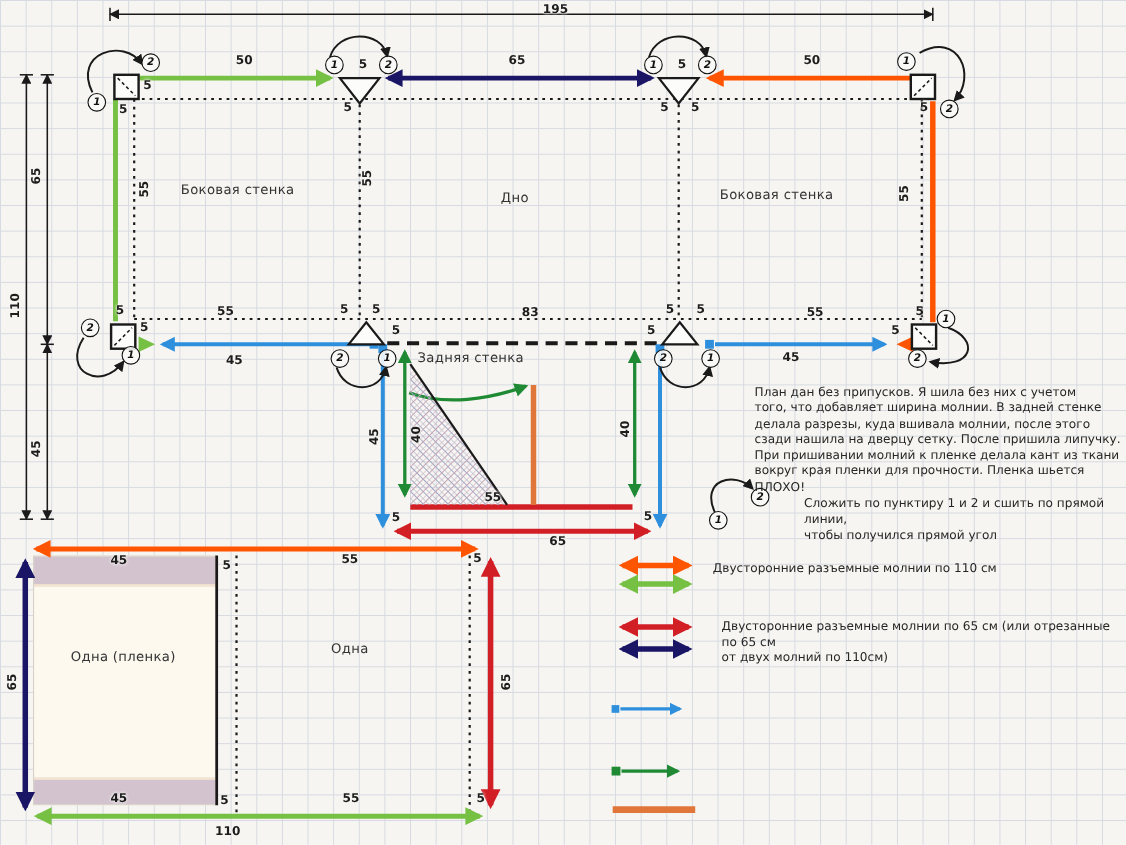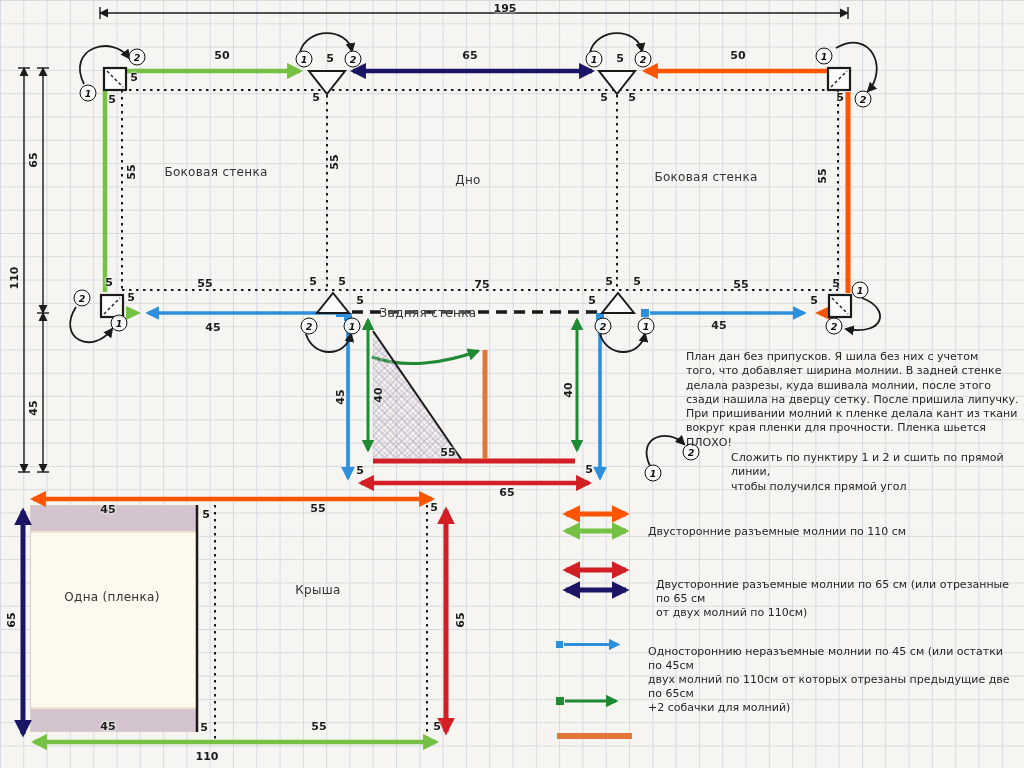--- a/index.html
+++ b/index.html
@@ -33,21 +33,20 @@
     font-size:9.5px;font-style:italic;font-weight:bold;line-height:15px;
     text-align:center;color:#111;
   }
   .note{
     position:absolute;font-size:11px;line-height:14.3px;color:#262626;
     white-space:pre-line;
   }
   .legend-text{
     position:absolute;font-size:11px;line-height:14px;color:#262626;
     white-space:pre-line;
-    margin-top:15px;
   }
   .facade{
     position:absolute;left:30px;top:505px;width:167px;height:227px;
     background:#fdf9ee;border:1px solid #d8d2c6;box-sizing:border-box;
   }
   .facade .band-top{position:absolute;left:0;top:0;width:100%;height:25px;background:#d3c3cf;border-bottom:2px solid #f3e3cf;}
   .facade .band-bot{position:absolute;left:0;bottom:0;width:100%;height:22px;background:#d3c3cf;border-top:2px solid #f3e3cf;}
 </style>
 </head>
 <body>
@@ -230,21 +229,21 @@
       <span class="dim rot" style="left: 33px; top: 160px;">65</span>
       <span class="dim rot" style="left: 14px; top: 278px;">110</span>
       <span class="dim rot" style="left: 33px; top: 408px;">45</span>
       <span class="dim rot" style="left: 131px; top: 172px;">55</span>
       <span class="dim rot" style="left: 334px; top: 162px;">55</span>
       <span class="dim rot" style="left: 822px; top: 176px;">55</span>
       <span class="dim" style="left: 109px; top: 282px;">5</span>
       <span class="dim" style="left: 205px; top: 283px;">55</span>
       <span class="dim" style="left: 313px; top: 281px;">5</span>
       <span class="dim" style="left: 342px; top: 281px;">5</span>
-      <span class="dim" style="left: 482px; top: 284px;">75</span>
+      <span class="dim" style="left: 482px; top: 284px;">83</span>
       <span class="dim" style="left: 609px; top: 281px;">5</span>
       <span class="dim" style="left: 637px; top: 281px;">5</span>
       <span class="dim" style="left: 741px; top: 284px;">55</span>
       <span class="dim" style="left: 836px; top: 283px;">5</span>
       <span class="dim" style="left: 131px; top: 297px;">5</span>
       <span class="dim" style="left: 213px; top: 327px;">45</span>
       <span class="dim" style="left: 360px; top: 300px;">5</span>
       <span class="dim" style="left: 592px; top: 300px;">5</span>
       <span class="dim" style="left: 719px; top: 325px;">45</span>
       <span class="dim" style="left: 814px; top: 300px;">5</span>
@@ -262,23 +261,23 @@
       <span class="dim" style="left: 108px; top: 726px;">45</span>
       <span class="dim" style="left: 204px; top: 727px;">5</span>
       <span class="dim" style="left: 319px; top: 726px;">55</span>
       <span class="dim" style="left: 437px; top: 726px;">5</span>
       <span class="dim" style="left: 207px; top: 756px;">110</span>
       <span class="dim rot" style="left: 11px; top: 620px;">65</span>
       <span class="dim rot" style="left: 460px; top: 620px;">65</span>
       <span class="pname" style="left: 216px; top: 172px;">Боковая стенка</span>
       <span class="pname" style="left: 468px; top: 180px;">Дно</span>
       <span class="pname" style="left: 706px; top: 177px;">Боковая стенка</span>
-      <span class="pname" style="left: 428px; top: 313px;">Задняя стенка</span>
+      <span class="pname" style="left: 428px; top: 325px;">Задняя стенка</span>
       <span class="pname" style="left: 112px; top: 597px;">Одна (пленка)</span>
-      <span class="pname" style="left: 318px; top: 590px;">Крыша</span>
+      <span class="pname" style="left: 318px; top: 590px;">Одна</span>
       <span class="circ" style="left: 88px; top: 93px;">1</span>
       <span class="circ" style="left: 137px; top: 57px;">2</span>
       <span class="circ" style="left: 304px; top: 59px;">1</span>
       <span class="circ" style="left: 353px; top: 59px;">2</span>
       <span class="circ" style="left: 594px; top: 59px;">1</span>
       <span class="circ" style="left: 643px; top: 59px;">2</span>
       <span class="circ" style="left: 824px; top: 56px;">1</span>
       <span class="circ" style="left: 863px; top: 99px;">2</span>
       <span class="circ" style="left: 82px; top: 298px;">2</span>
       <span class="circ" style="left: 119px; top: 323px;">1</span>
@@ -297,16 +296,13 @@
 делала разрезы, куда вшивала молнии, после этого
 сзади нашила на дверцу сетку. После пришила липучку.
 При пришивании молний к пленке делала кант из ткани
 вокруг края пленки для прочности. Пленка шьется ПЛОХО!</div>
   <div class="note" style="left:731px;top:451px;width:300px;">Сложить по пунктиру 1 и 2 и сшить по прямой линии,
 чтобы получился прямой угол</div>
 
   <div class="legend-text" style="left:648px;top:510px;width:368px;">Двусторонние разъемные молнии по 110 см</div>
   <div class="legend-text" style="left:656px;top:563px;width:370px;">Двусторонние разъемные молнии по 65 см (или отрезанные по 65 см
 от двух молний по 110см)</div>
-  <div class="legend-text" style="left:648px;top:630px;width:372px;">Одностороннию неразъемные молнии по 45  см (или остатки по 45см
-двух молний по 110см от которых отрезаны предыдущие две по 65см
-+2 собачки для молний)</div>
 </div>
 
 </body></html>

